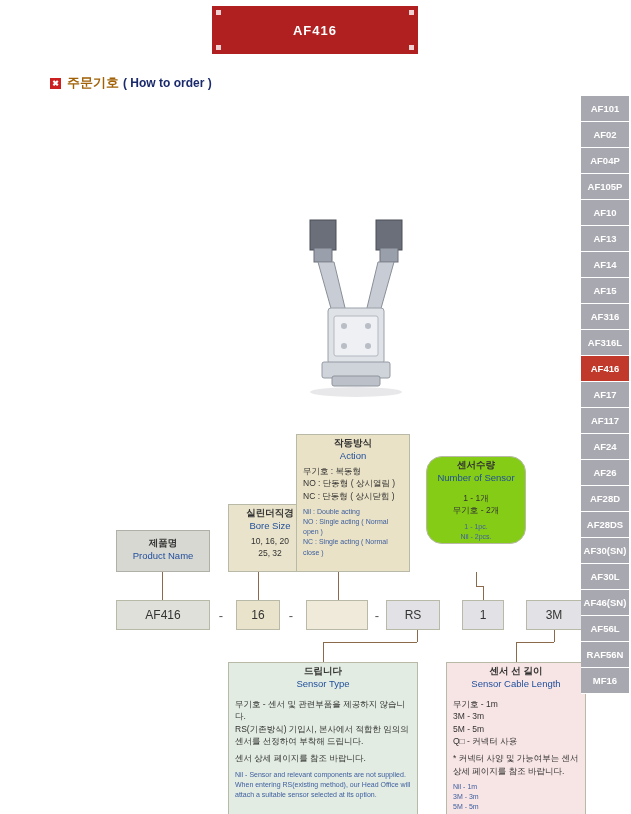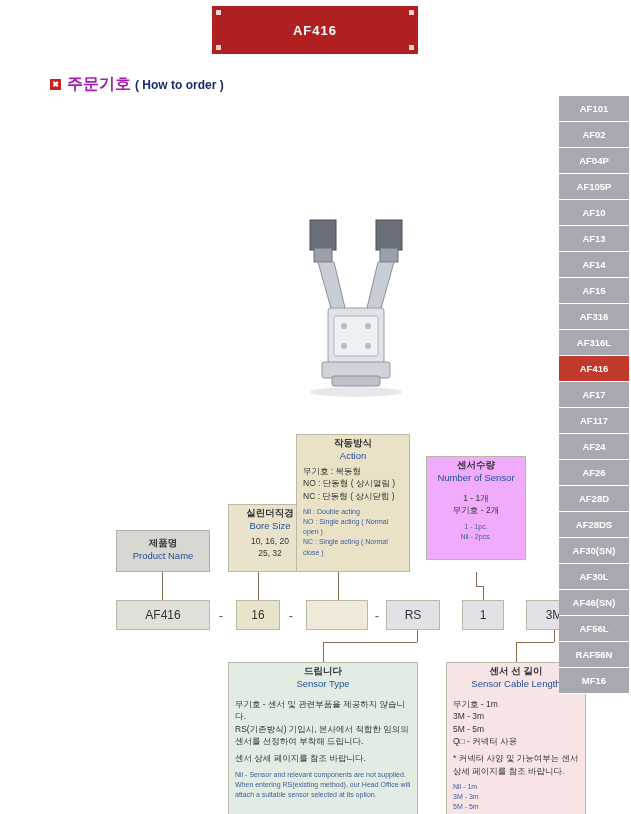--- a/index.html
+++ b/index.html
@@ -27,32 +27,32 @@
 
   
   #section-header {
     position:absolute; left:50px; top:74px; display:flex; align-items:center;
   }
   #section-header .sq {
     width:11px; height:11px; background:#cc2020; color:#fff;
     font-size:8px; line-height:11px; text-align:center; margin-right:6px;
     font-weight:bold;
   }
-  #section-header .kr { font-size:16px; font-weight:bold; color:#a21caf; }
+  #section-header .kr { font-size:13px; font-weight:bold; color:#a16207; }
   #section-header .en { font-size:12px; font-weight:bold; color:#1a2a6c; margin-left:4px;}
 
   
   #main-panel {
     position:absolute; left:38px; top:96px; width:534px; height:710px;
     background:#ffffff; border:0px;
   }
 
   
   #sidebar {
-    position:absolute; right:2px; top:96px; width:70px;
+    position:absolute; right:2px; top:96px; width:48px;
   }
   .side-item {
     height:26px; line-height:26px; text-align:center;
     font-size:9.5px; color:#ffffff; font-weight:bold;
     background:#a8a8b0;
     border-bottom:1px solid #ffffff;
   }
   .side-item.active { background:#c0392b; }
 
   
@@ -65,21 +65,21 @@
   }
   .box .kr-title { font-size:9.5px; font-weight:bold; text-align:center; color:#333; }
   .box .en-title { font-size:9.5px; text-align:center; color:#1f4e9c; margin-bottom:4px;}
   .box .kr-body { font-size:8.5px; line-height:1.45; color:#333; }
   .box .en-body { font-size:7px; line-height:1.45; color:#4060a0; }
 
   #box-product { left:78px; top:434px; width:94px; height:42px;
     background:#d8d8d2; border-color:#b0b0a8; display:flex; flex-direction:column; justify-content:center;}
   #box-bore { left:190px; top:408px; width:84px; height:68px; background:#e8e3ca; }
   #box-action { left:258px; top:338px; width:114px; height:138px; background:#e9e2c6; }
-  #box-nsensor { left:388px; top:360px; width:100px; height:104px; background:#f0abfc; }
+  #box-nsensor { left:388px; top:360px; width:100px; height:88px; background:#84cc16;border-radius:16px; }
   #box-sensor-type { left:190px; top:566px; width:190px; height:206px; background:#e2ece2; }
   #box-cable { left:408px; top:566px; width:140px; height:206px; background:#f7e4e4; }
 
   
   .code-cell {
     position:absolute; height:30px; border:1px solid #b9b9a8;
     display:flex; align-items:center; justify-content:center;
     font-size:12px; color:#333;
   }
   #code-1 { left:78px; top:504px; width:94px; background:#e0e0da; }

